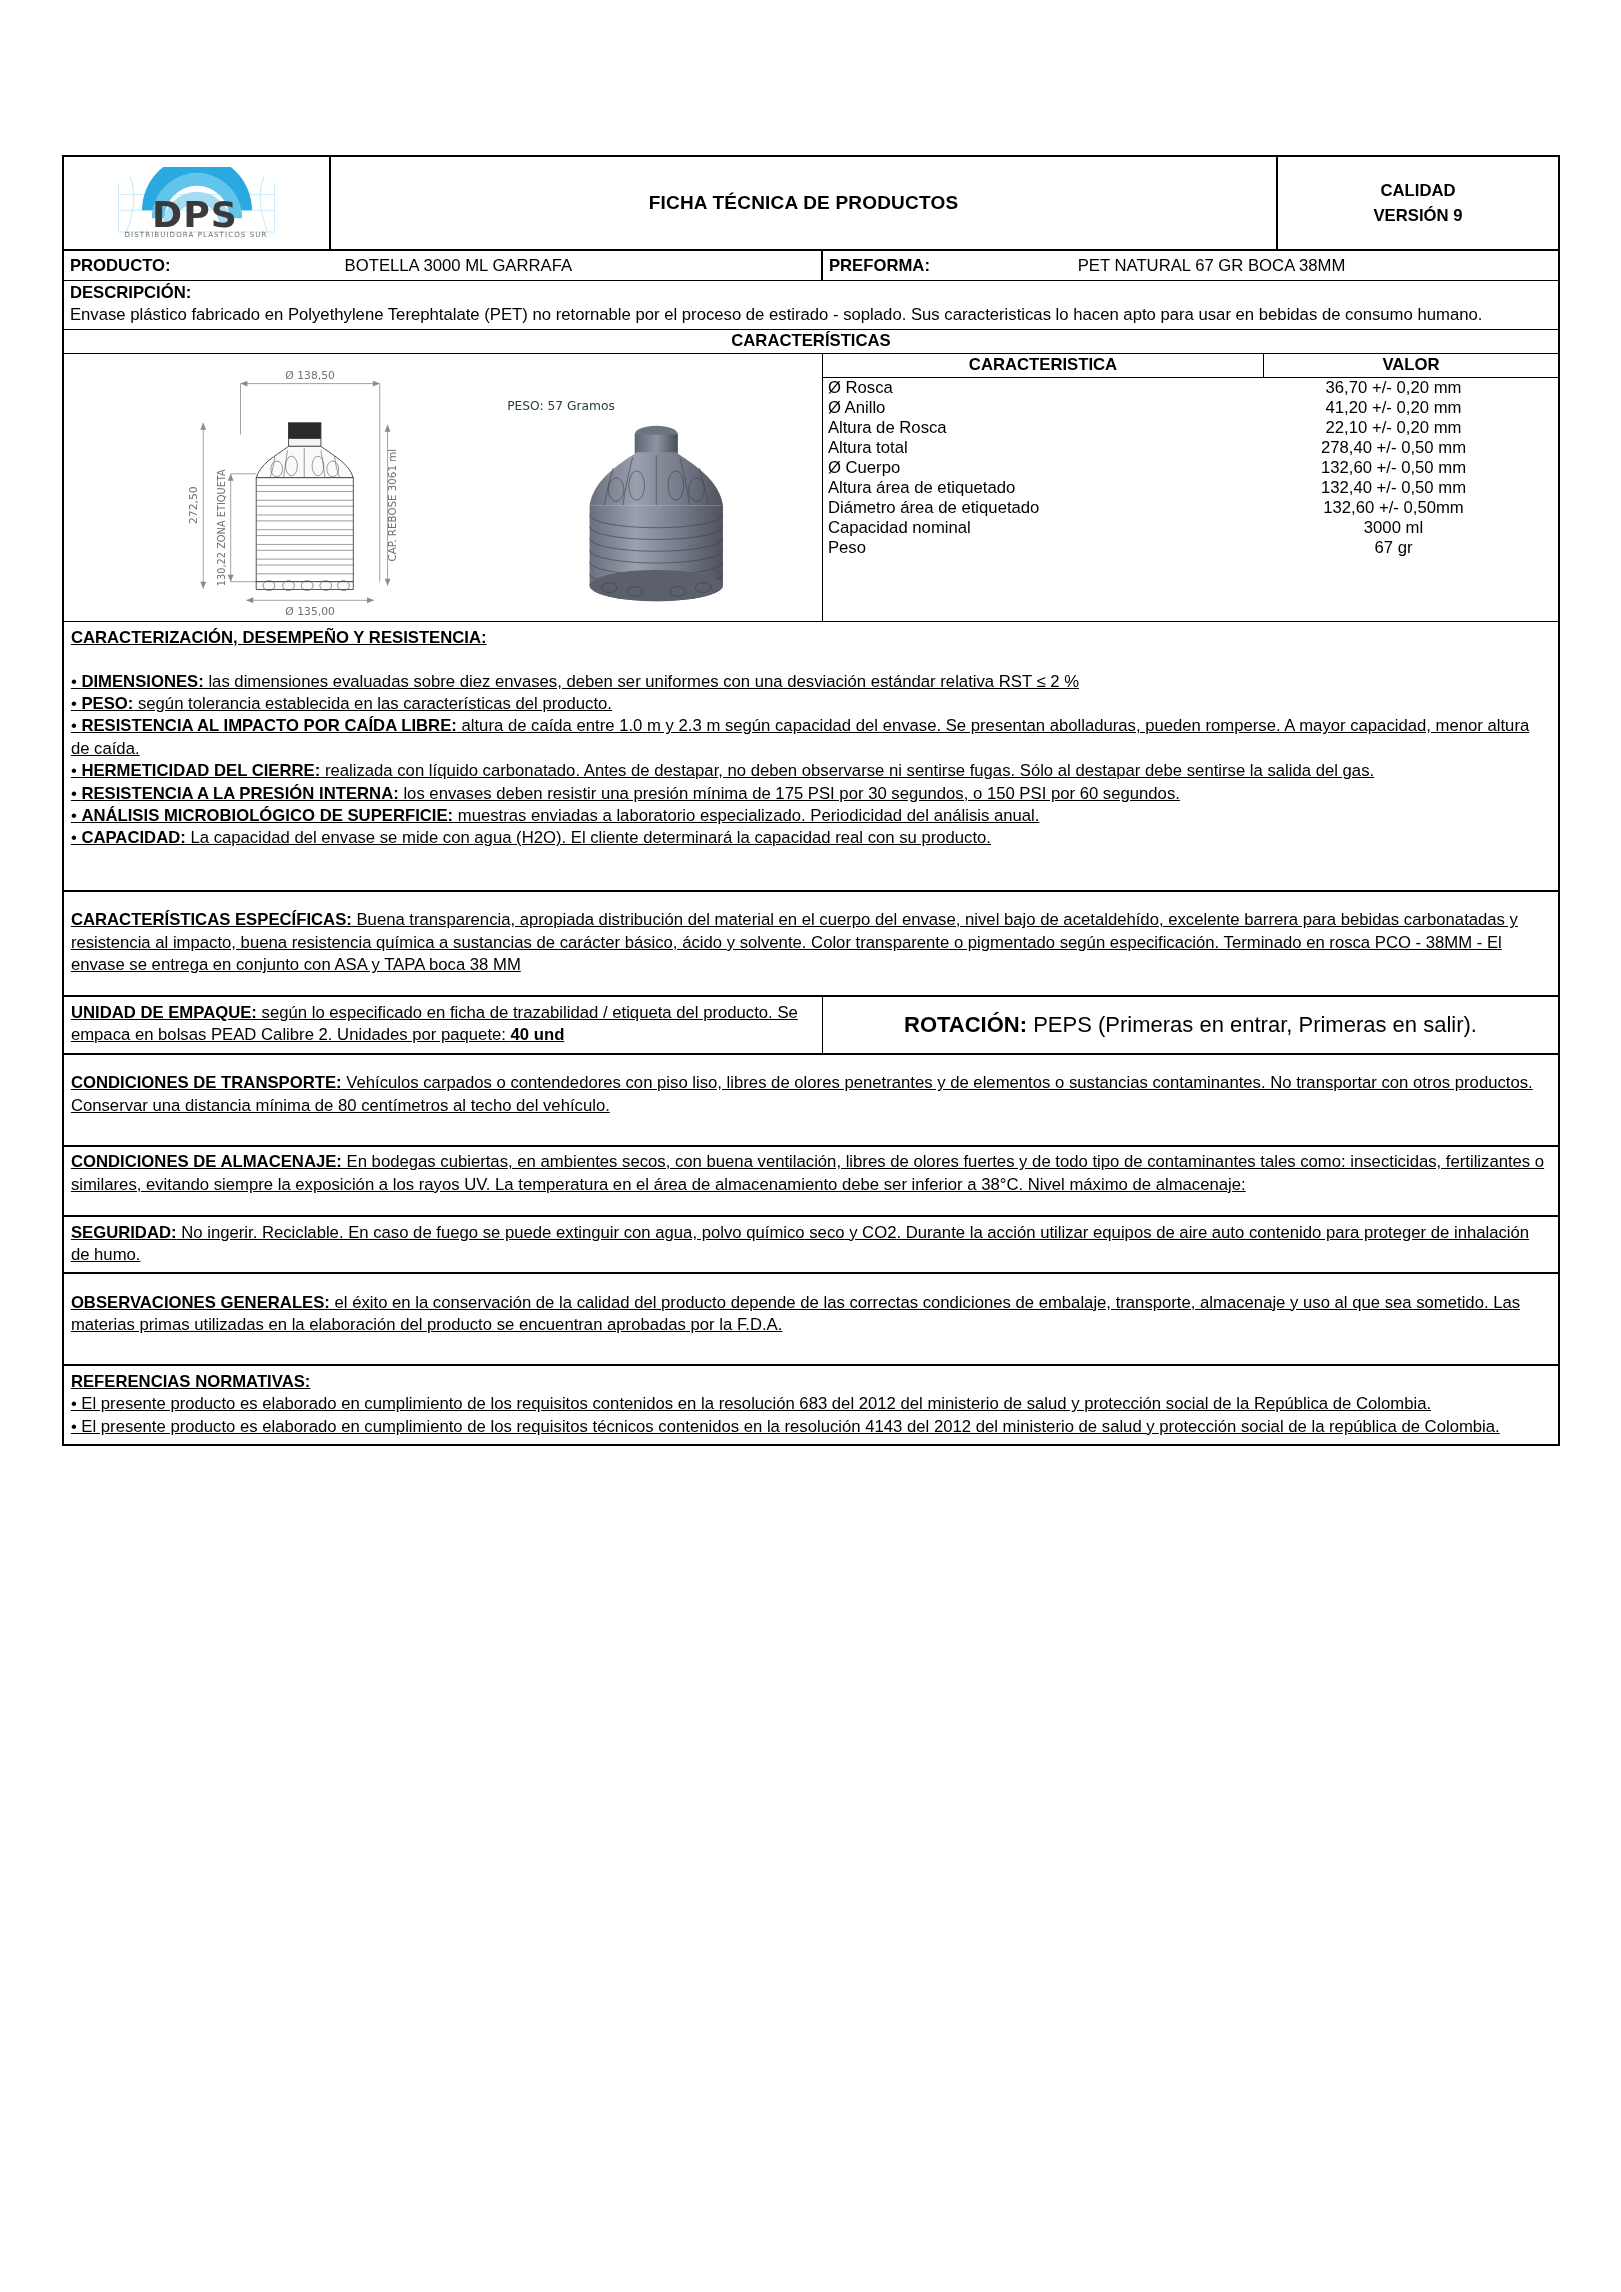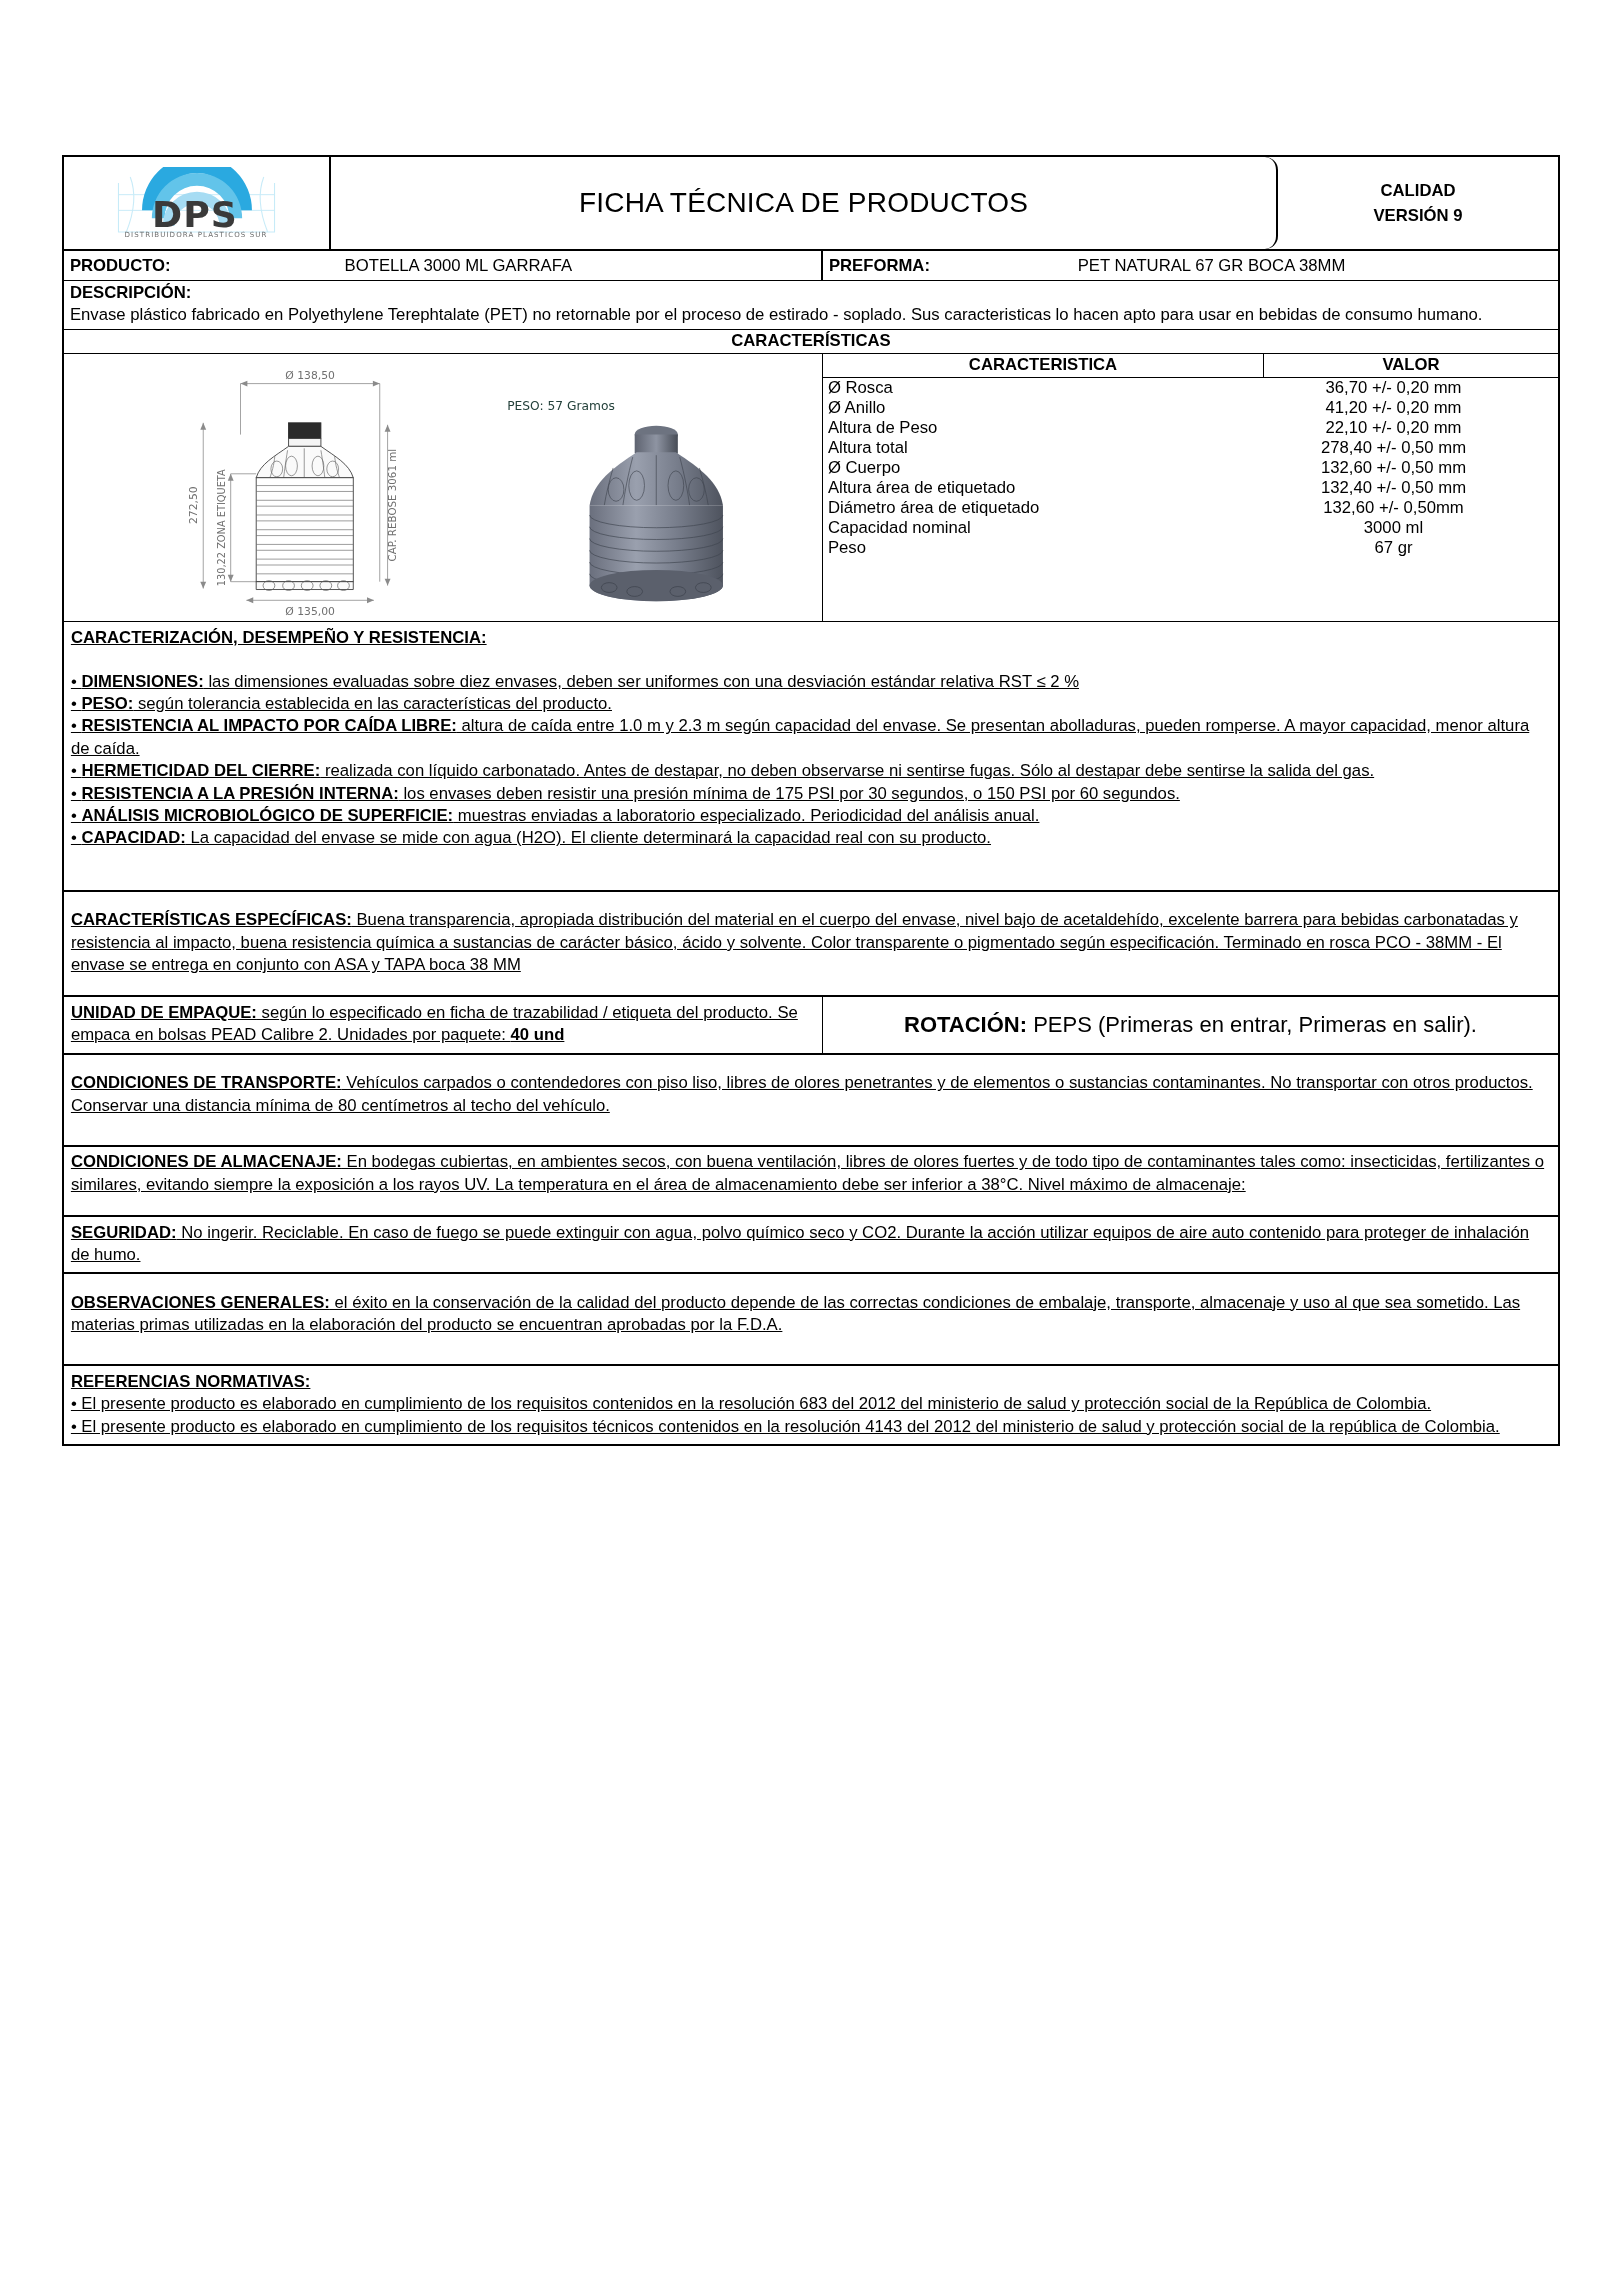--- a/index.html
+++ b/index.html
@@ -48,25 +48,24 @@
     display: flex;
     align-items: center;
     justify-content: center;
     box-sizing: border-box;
   }
   .hdr-title {
     flex: 1;
     display: flex;
     align-items: center;
     justify-content: center;
-    font-size: 28px;
-    font-weight: normal;
+    font-size: 19px;
+    font-weight: bold;
     letter-spacing: 0.2px;
     box-sizing: border-box;
-    border-radius: 13px;
   }
   .hdr-meta {
     width: 280px;
     display: flex;
     flex-direction: column;
     align-items: center;
     justify-content: center;
     font-size: 16.7px;
     font-weight: bold;
     line-height: 1.5;
@@ -348,21 +347,21 @@
         <div>
           <div class="ct-row">
             <div class="k">Ø Rosca</div>
             <div class="v">36,70 +/- 0,20 mm</div>
           </div>
           <div class="ct-row">
             <div class="k">Ø Anillo</div>
             <div class="v">41,20 +/- 0,20 mm</div>
           </div>
           <div class="ct-row">
-            <div class="k">Altura de Peso</div>
+            <div class="k">Altura de Rosca</div>
             <div class="v">22,10 +/- 0,20 mm</div>
           </div>
           <div class="ct-row">
             <div class="k">Altura total</div>
             <div class="v">278,40 +/- 0,50 mm</div>
           </div>
           <div class="ct-row">
             <div class="k">Ø Cuerpo</div>
             <div class="v">132,60 +/- 0,50 mm</div>
           </div>

